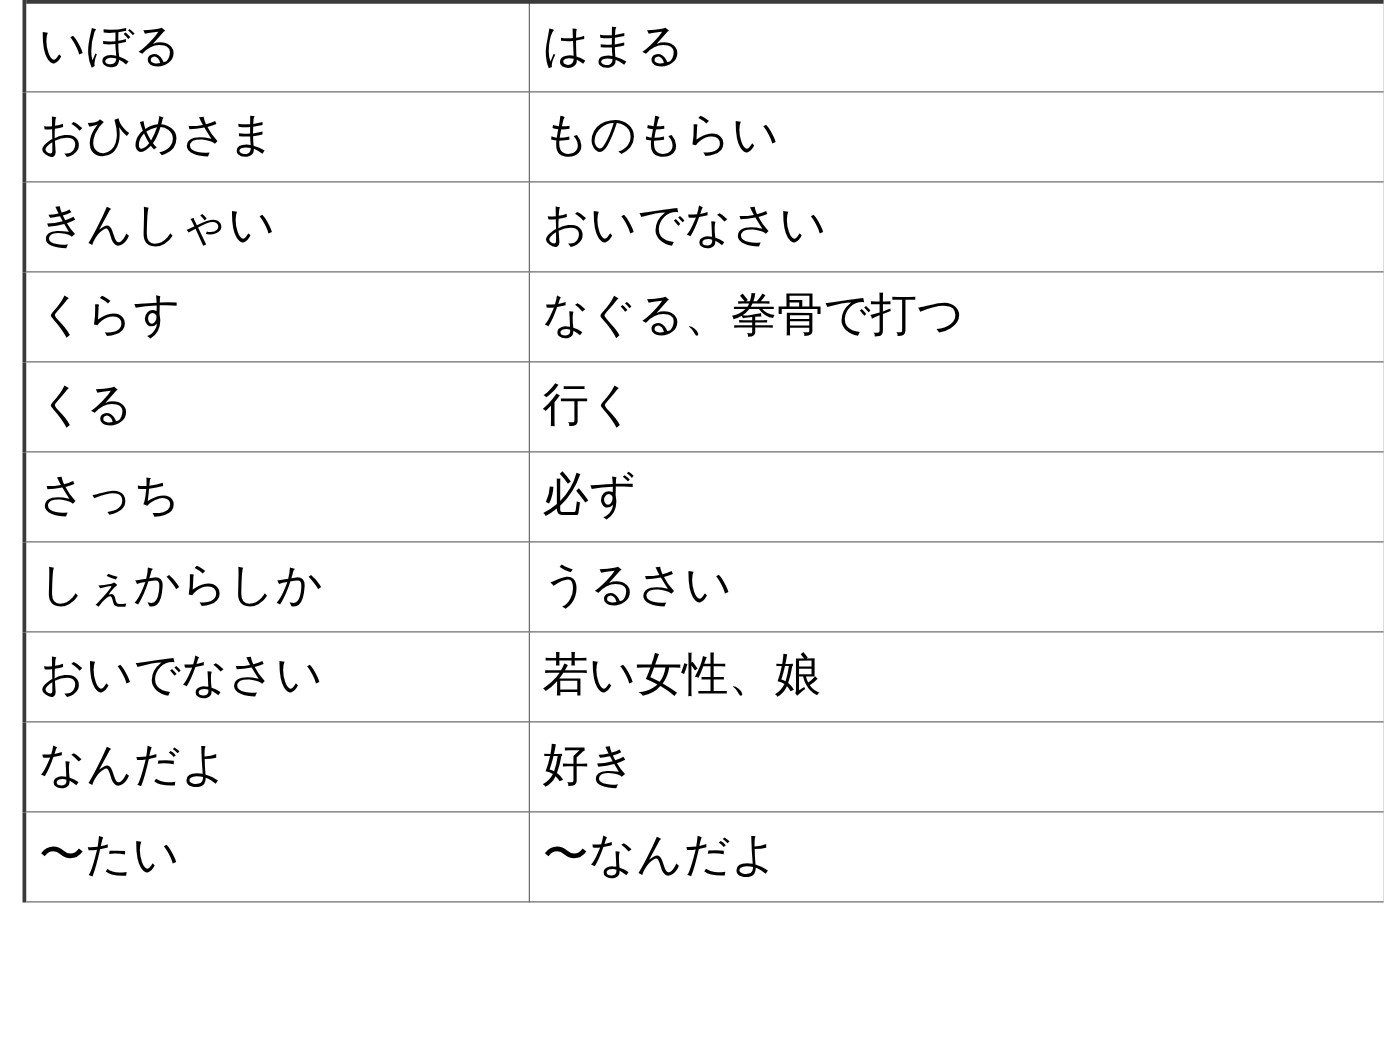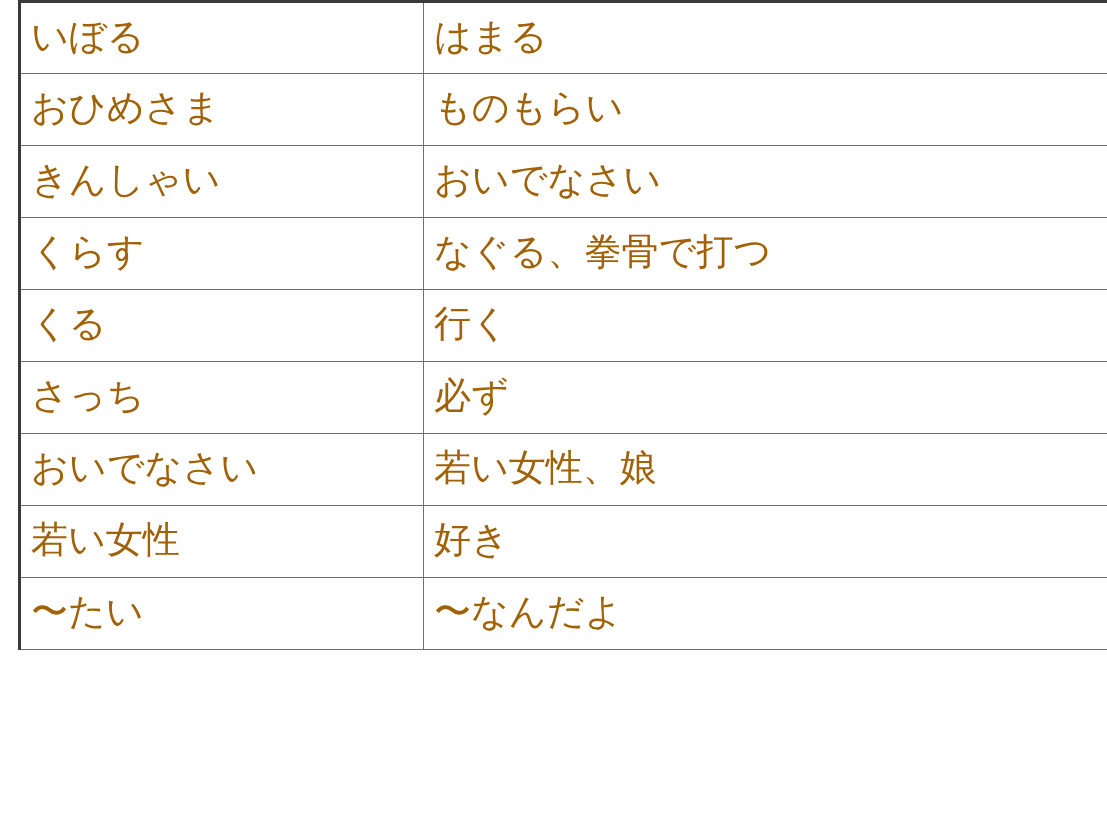--- a/index.html
+++ b/index.html
@@ -35,21 +35,21 @@
     border-top: 1px solid #6e6e6e;
     border-bottom: 1px solid #6e6e6e;
     padding: 6px 8px 8px 10px;
     font-size: 37px;
     line-height: 1.25;
     height: 72px;
     box-sizing: border-box;
     vertical-align: middle;
     white-space: nowrap;
     overflow: hidden;
-    color: #a16207;
+    color: #000000;
     font-weight: 400;
   }
   table.vocab tr:first-child td {
     border-top: none;
   }
   table.vocab td.left {
     border-left: 3px solid #3a3a3a;
   }
   table.vocab td.right {
     border-right: 3px solid #404040;
@@ -83,25 +83,29 @@
       </tr>
       <tr>
         <td class="left">くる</td>
         <td class="right">行く</td>
       </tr>
       <tr>
         <td class="left">さっち</td>
         <td class="right">必ず</td>
       </tr>
       <tr>
+        <td class="left">しぇからしか</td>
+        <td class="right">うるさい</td>
+      </tr>
+      <tr>
         <td class="left">おいでなさい</td>
         <td class="right">若い女性、娘</td>
       </tr>
       <tr>
-        <td class="left">若い女性</td>
+        <td class="left">なんだよ</td>
         <td class="right">好き</td>
       </tr>
       <tr>
         <td class="left">〜たい</td>
         <td class="right">〜なんだよ</td>
       </tr>
     </tbody>
   </table>
 </div>
 

